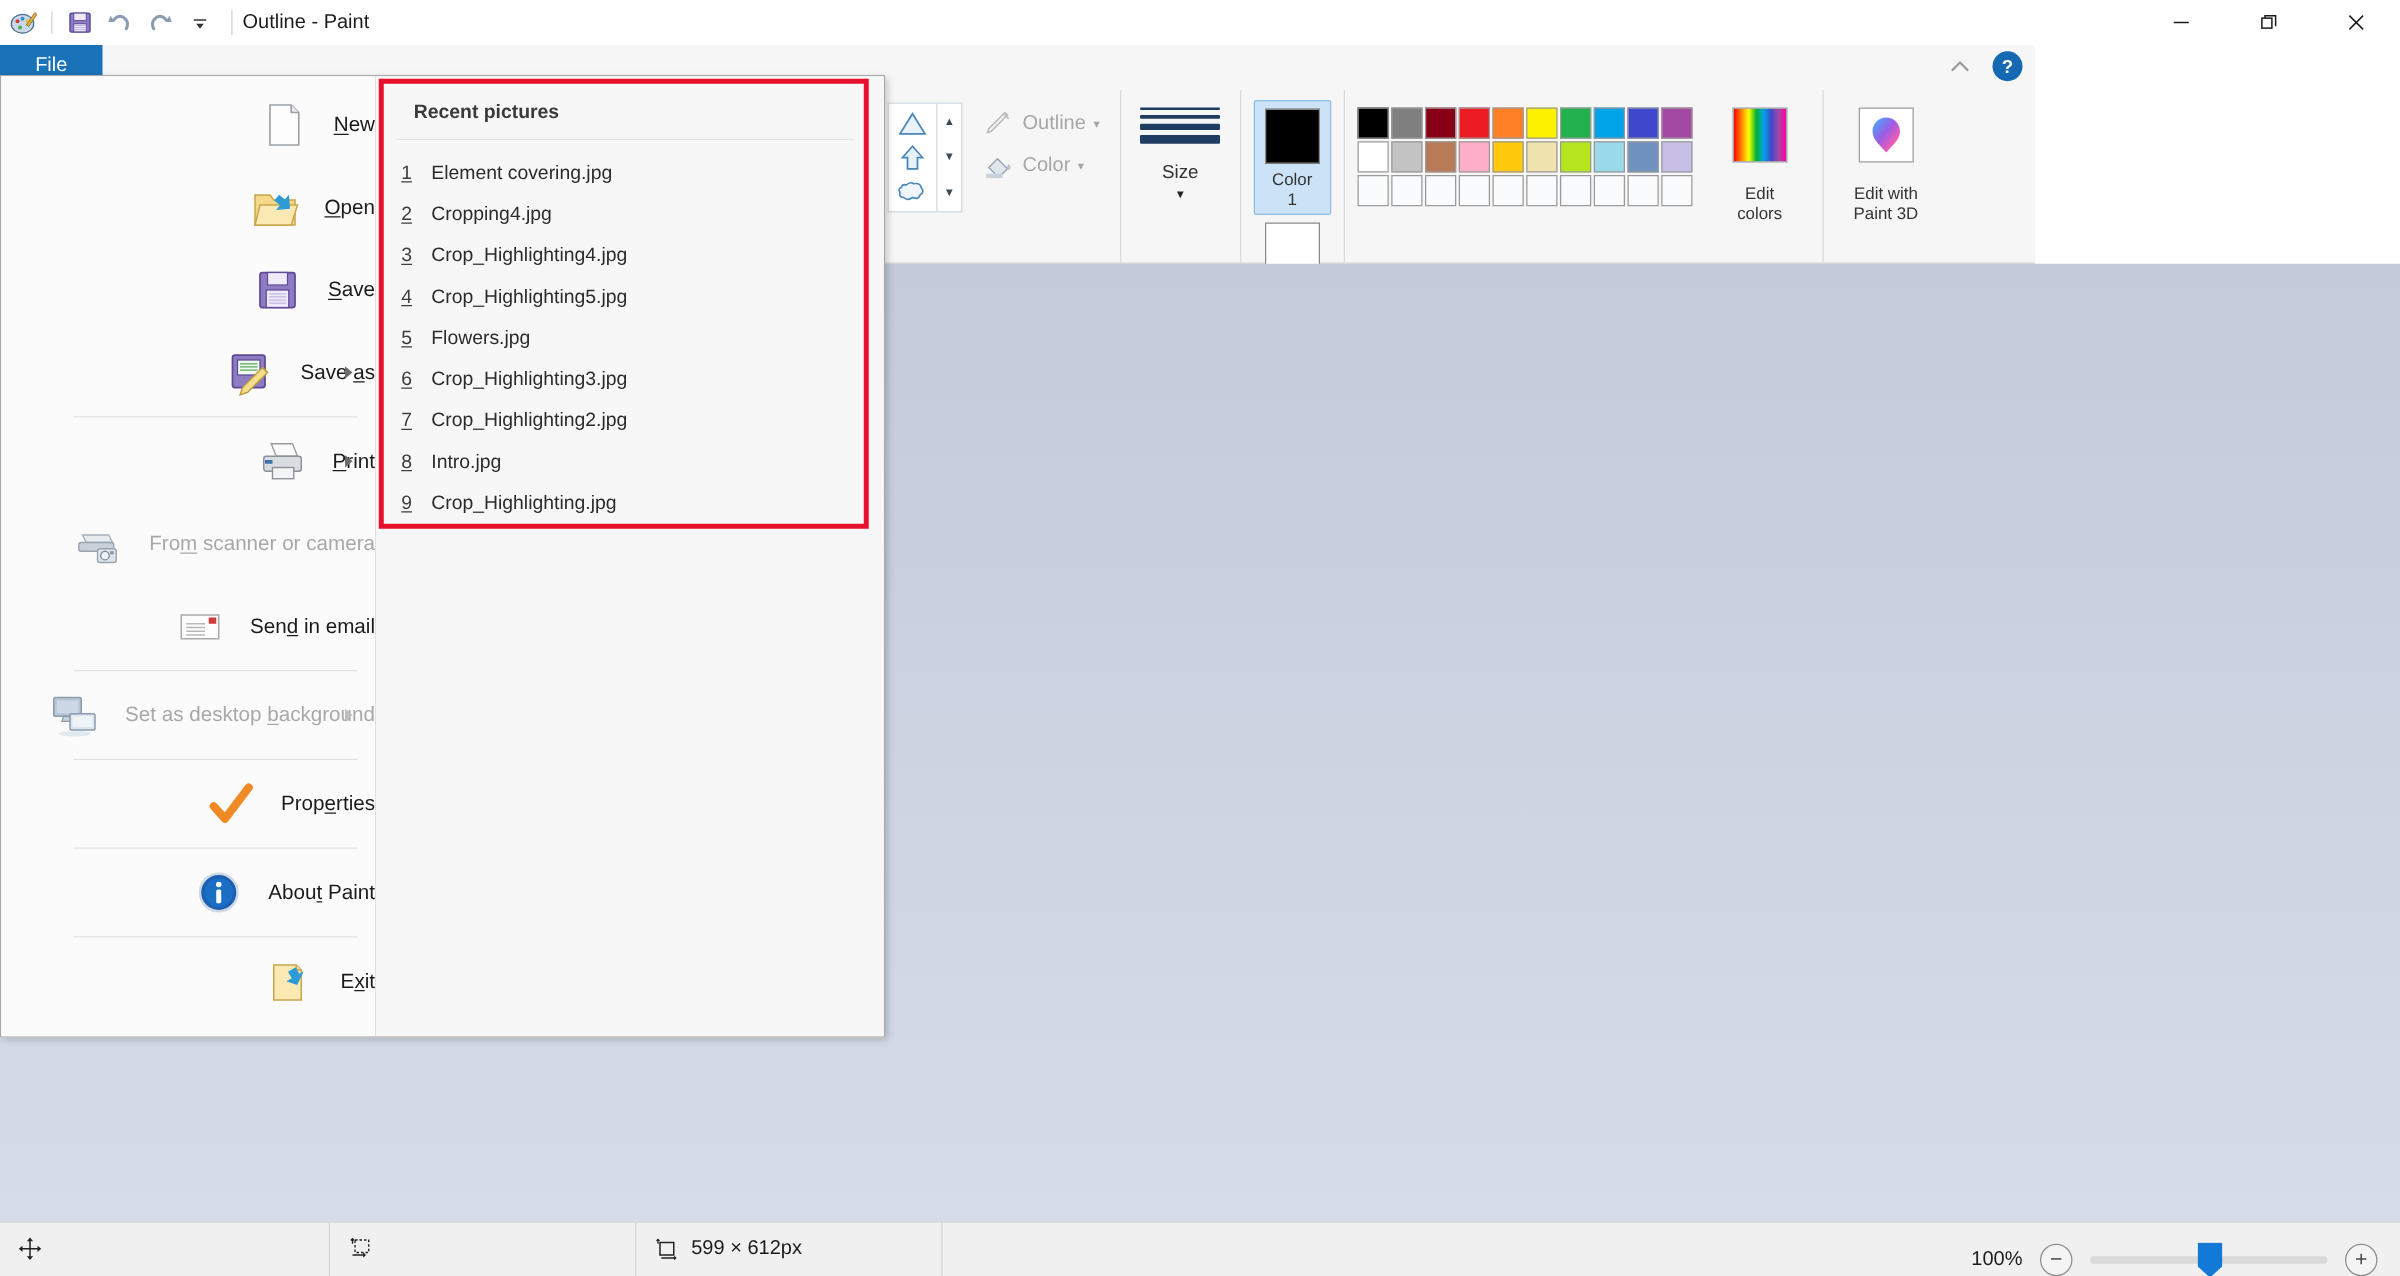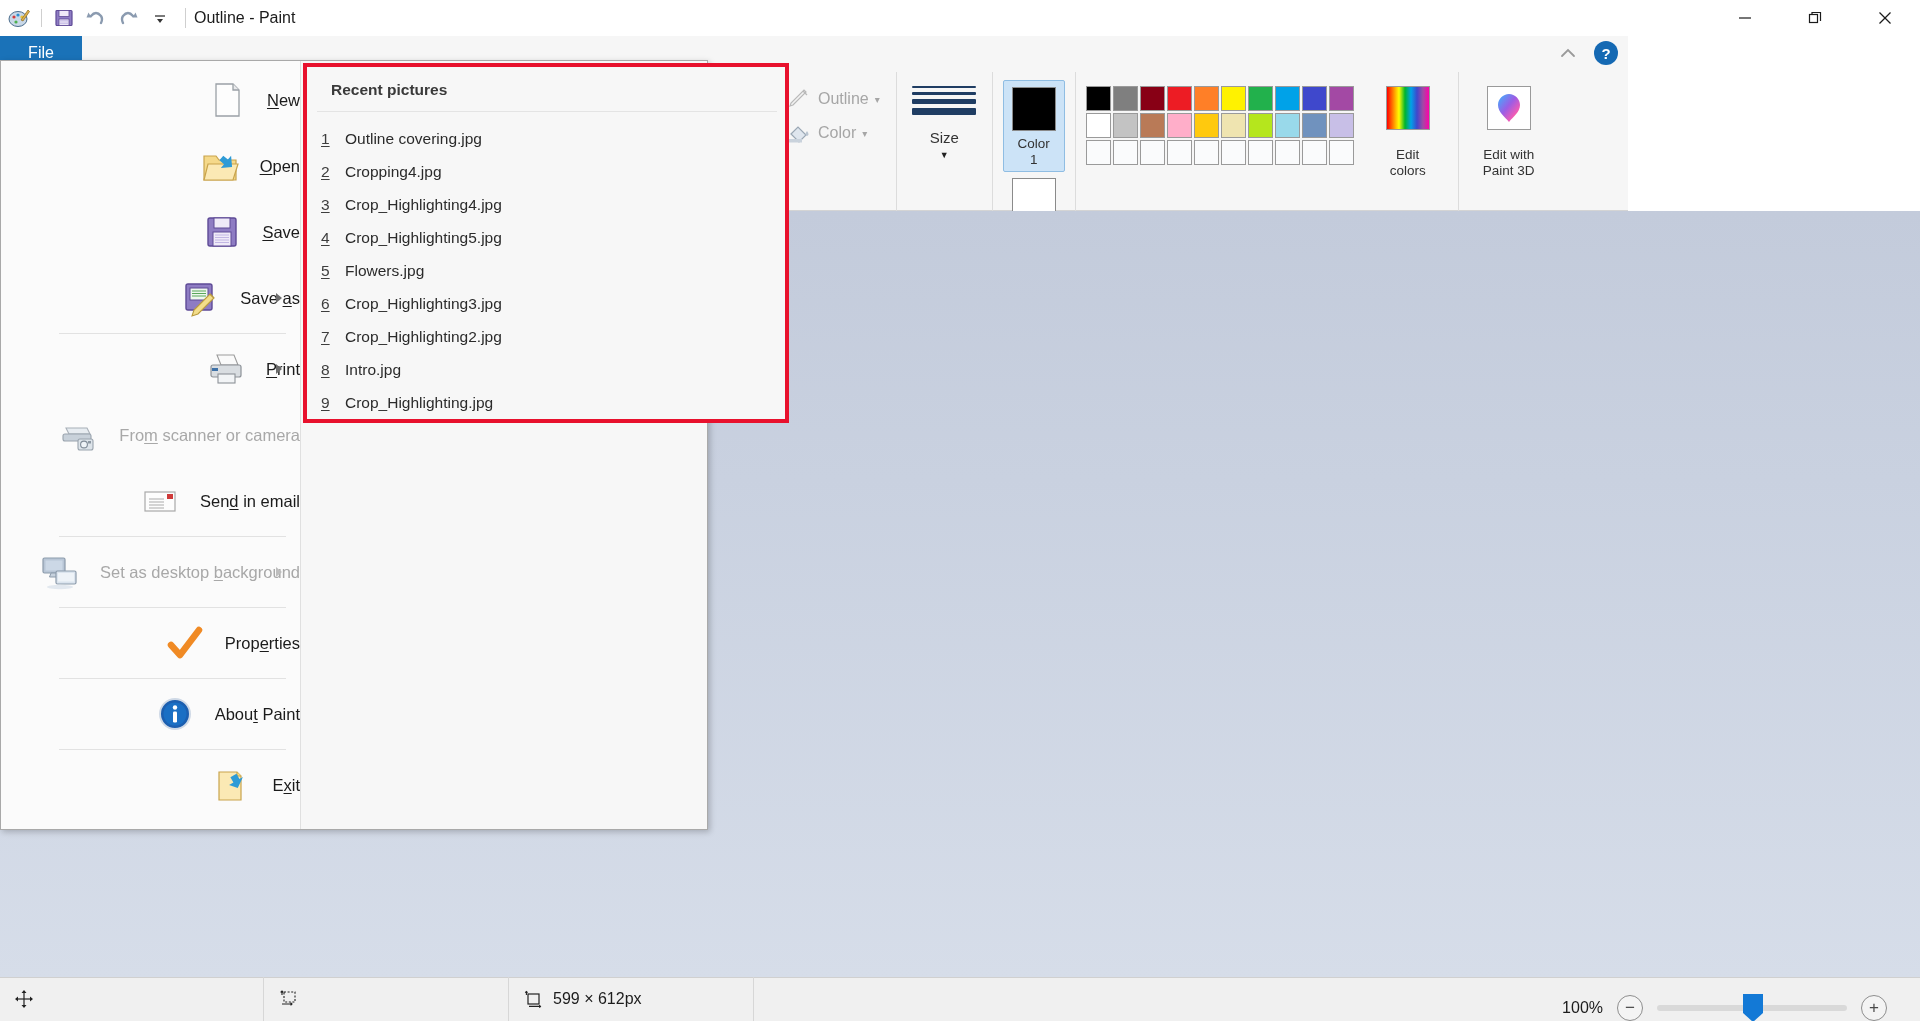--- a/index.html
+++ b/index.html
@@ -137,21 +137,21 @@
     position: absolute; right: 18px; top: 50%; transform: translateY(-50%);
     width: 0; height: 0; border-left: 6px solid #6c6c6c;
     border-top: 5px solid transparent; border-bottom: 5px solid transparent;
   }
   .fm-item.disabled .fm-arrow { border-left-color: #bdbdbd; }
   .fm-sep { height: 1px; background: #e2e2e2; margin: 2px 14px 2px 58px; }
   u { text-decoration: underline; text-underline-offset: 2px; }
 
   
   .recent-wrap {
-    position: absolute; left: 2px; top: 2px; width: 486px; height: 360px;
+    position: absolute; left: 2px; top: 2px; width: 392px; height: 360px;
     border: 4px solid #e8112d; background: #f7f7f7;
   }
   .recent-title {
     font-size: 15.5px; font-weight: bold; color: #3a3a3a;
     padding: 14px 0 12px 14px; border-bottom: 1px solid #e4e4e4; margin: 0 8px 0 10px;
   }
   .recent-list { padding: 10px 0 0 0; }
   .recent-item {
     display: flex; align-items: center; height: 33px; padding-left: 14px; gap: 14px;
   }
@@ -162,21 +162,21 @@
   .statusbar {
     position: absolute; left: 0; bottom: 0; width: 1920px; height: 44px;
     background: #f0f0f0; border-top: 1px solid #d0d0d0;
     display: flex; align-items: flex-end;
   }
   .sb-cell {
     height: 44px; display: flex; align-items: center; gap: 8px;
     padding: 0 14px; border-right: 1px solid #d7d7d7;
   }
   .sb-text { font-size: 16px; color: #1c1c1c; white-space: nowrap; }
-  .sb-right { margin-left: auto; display: flex; align-items: center; gap: 14px; padding-right: 33px; }
+  .sb-right { margin-left: auto; display: flex; align-items: center; gap: 14px; padding-right: 18px; }
   .zoom-btn {
     width: 26px; height: 26px; border-radius: 50%; border: 1px solid #8e8e8e;
     background: #f4f4f4; color: #4a4a4a; font-size: 17px; line-height: 22px;
     display: flex; align-items: center; justify-content: center;
   }
   .zoom-track { position: relative; width: 190px; height: 6px; background: #d9d9d9; border-radius: 3px; }
   .zoom-thumb {
     position: absolute; top: -11px; left: 86px; width: 20px; height: 28px;
     background: #1379d6; clip-path: polygon(0 0, 100% 0, 100% 68%, 50% 100%, 0 68%);
   }
@@ -563,21 +563,21 @@
           </span>
           <span class="fm-label">E<u>x</u>it</span>
         </div>
       </div>
     <div class="fm-right">
       <div class="recent-wrap" style="border-color: rgb(232, 17, 45);">
         <div class="recent-title">Recent pictures</div>
         <div class="recent-list" id="recent-list">
             <div class="recent-item">
               <span class="recent-num"><u>1</u></span>
-              <span class="recent-name">Outline covering.jpg</span>
+              <span class="recent-name">Element covering.jpg</span>
             </div>
             <div class="recent-item">
               <span class="recent-num"><u>2</u></span>
               <span class="recent-name">Cropping4.jpg</span>
             </div>
             <div class="recent-item">
               <span class="recent-num"><u>3</u></span>
               <span class="recent-name">Crop_Highlighting4.jpg</span>
             </div>
             <div class="recent-item">

